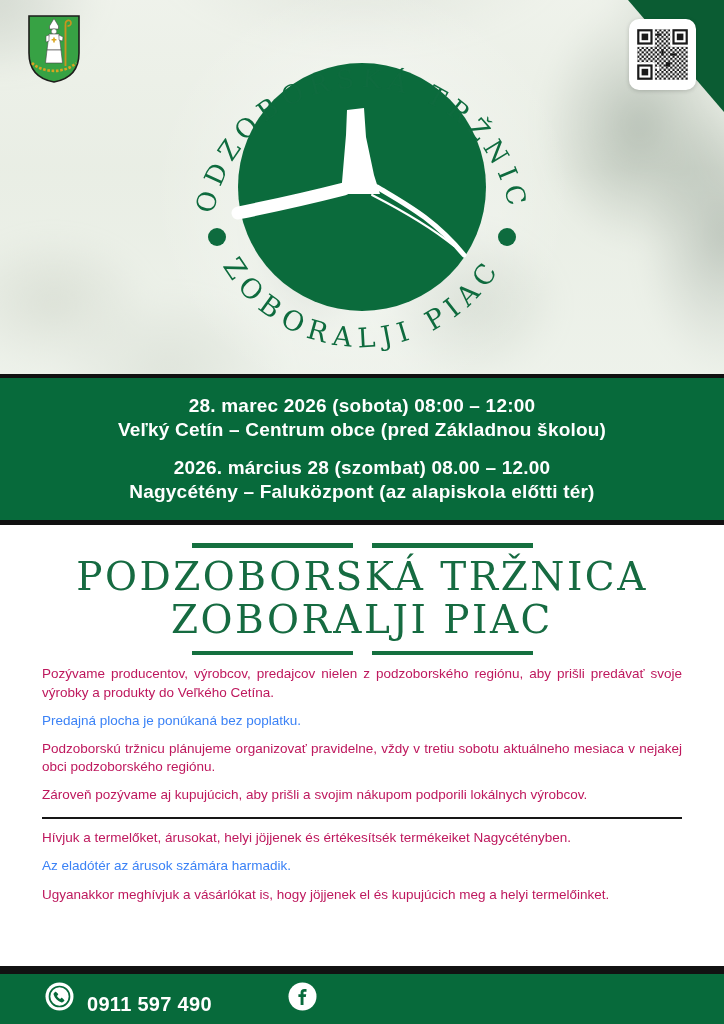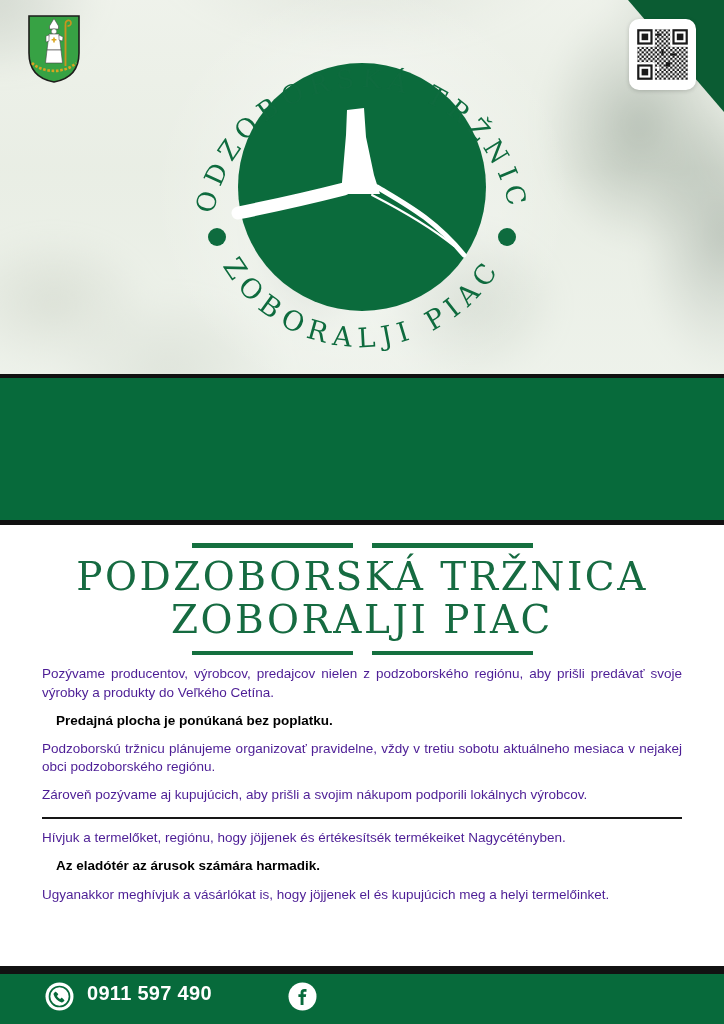--- a/index.html
+++ b/index.html
@@ -62,30 +62,30 @@
   .rules { display:flex; justify-content:center; gap:19px; }
   .rule { width:161px; height:4.5px; background:#15703F; }
   .rules.top { margin-bottom:7px; }
   .rules.bottom { margin-top:9px; }
   .main-title {
     margin:0; font-family:"DejaVu Serif","Liberation Serif",serif; font-weight:normal;
     font-size:39px; line-height:1.12; color:#166B41; letter-spacing:2.5px;
   }
   .main-title span { display:block; }
   .copy { margin-top:10px; }
-  .copy p { margin:0 0 10px; font-size:13.5px; line-height:1.35; color:#4c1d95; text-align:justify; }
-  .copy p.highlight { color:#000000; font-weight:bold; text-align:left;margin-left:14px; }
+  .copy p { margin:0 0 10px; font-size:13.5px; line-height:1.35; color:#be185d; text-align:justify; }
+  .copy p.highlight { color:#3b82f6; font-weight:normal; text-align:left; }
   .divider { height:2.5px; background:#161616; margin:12px 0 10px; }
 
   
   .footer {
     box-sizing:border-box; height:58px; background:#076A3B;
     border-top:8px solid #121212; display:flex; align-items:center;
   }
-  .contact { display:flex; align-items:flex-start; gap:13px; color:#fff;
+  .contact { display:flex; align-items:flex-end; gap:13px; color:#fff;
     font-size:20px; font-weight:bold; letter-spacing:.3px; }
   .phone-item { margin-left:45px; }
   .fb-item { margin-left:76px; }
 </style>
 </head>
 <body>
 
 <div class="poster">
 
   <div class="photo-header">
@@ -159,20 +159,28 @@
           <textPath href="#arcTop" startOffset="50%">PODZOBORSKÁ TRŽNICA</textPath>
         </text>
         <text class="arc-text" font-size="27" letter-spacing="7" text-anchor="middle">
           <textPath href="#arcBottom" startOffset="50%">ZOBORALJI PIAC</textPath>
         </text>
       </svg>
     </div>
   </div>
 
   <div class="banner">
+    <div class="lang">
+      <p>28. marec 2026 (sobota) 08:00 – 12:00</p>
+      <p>Veľký Cetín – Centrum obce (pred Základnou školou)</p>
+    </div>
+    <div class="lang">
+      <p>2026. március 28 (szombat) 08.00 – 12.00</p>
+      <p>Nagycétény – Faluközpont (az alapiskola előtti tér)</p>
+    </div>
   </div>
 
   <div class="body-section">
     <div class="title-wrap">
       <div class="rules top">
         <div class="rule"></div>
         <div class="rule"></div>
       </div>
       <h1 class="main-title">
         <span>PODZOBORSKÁ TRŽNICA</span>
@@ -187,21 +195,21 @@
     <div class="copy">
       <p>Pozývame producentov, výrobcov, predajcov nielen z podzoborského regiónu, aby prišli predávať svoje výrobky a produkty do Veľkého Cetína.</p>
       <p class="highlight">Predajná plocha je ponúkaná bez poplatku.</p>
       <p>Podzoborskú tržnicu plánujeme organizovať pravidelne, vždy v tretiu sobotu aktuálneho mesiaca v nejakej obci podzoborského regiónu.</p>
       <p>Zároveň pozývame aj kupujúcich, aby prišli a svojim nákupom podporili lokálnych výrobcov.</p>
     </div>
 
     <div class="divider"></div>
 
     <div class="copy">
-      <p>Hívjuk a termelőket, regiónu, hogy jöjjenek és értékesítsék termékeiket Nagycétényben.</p>
+      <p>Hívjuk a termelőket, árusokat, helyi jöjjenek és értékesítsék termékeiket Nagycétényben.</p>
       <p class="highlight">Az eladótér az árusok számára harmadik.</p>
       <p>Ugyanakkor meghívjuk a vásárlókat is, hogy jöjjenek el és kupujúcich meg a helyi termelőinket.</p>
     </div>
   </div>
 
   <div class="footer">
     <div class="contact phone-item">
       <span>
         <svg width="29" height="29" viewBox="0 0 29 29">
           <circle cx="14.5" cy="14.5" r="14" fill="#fff"></circle>

